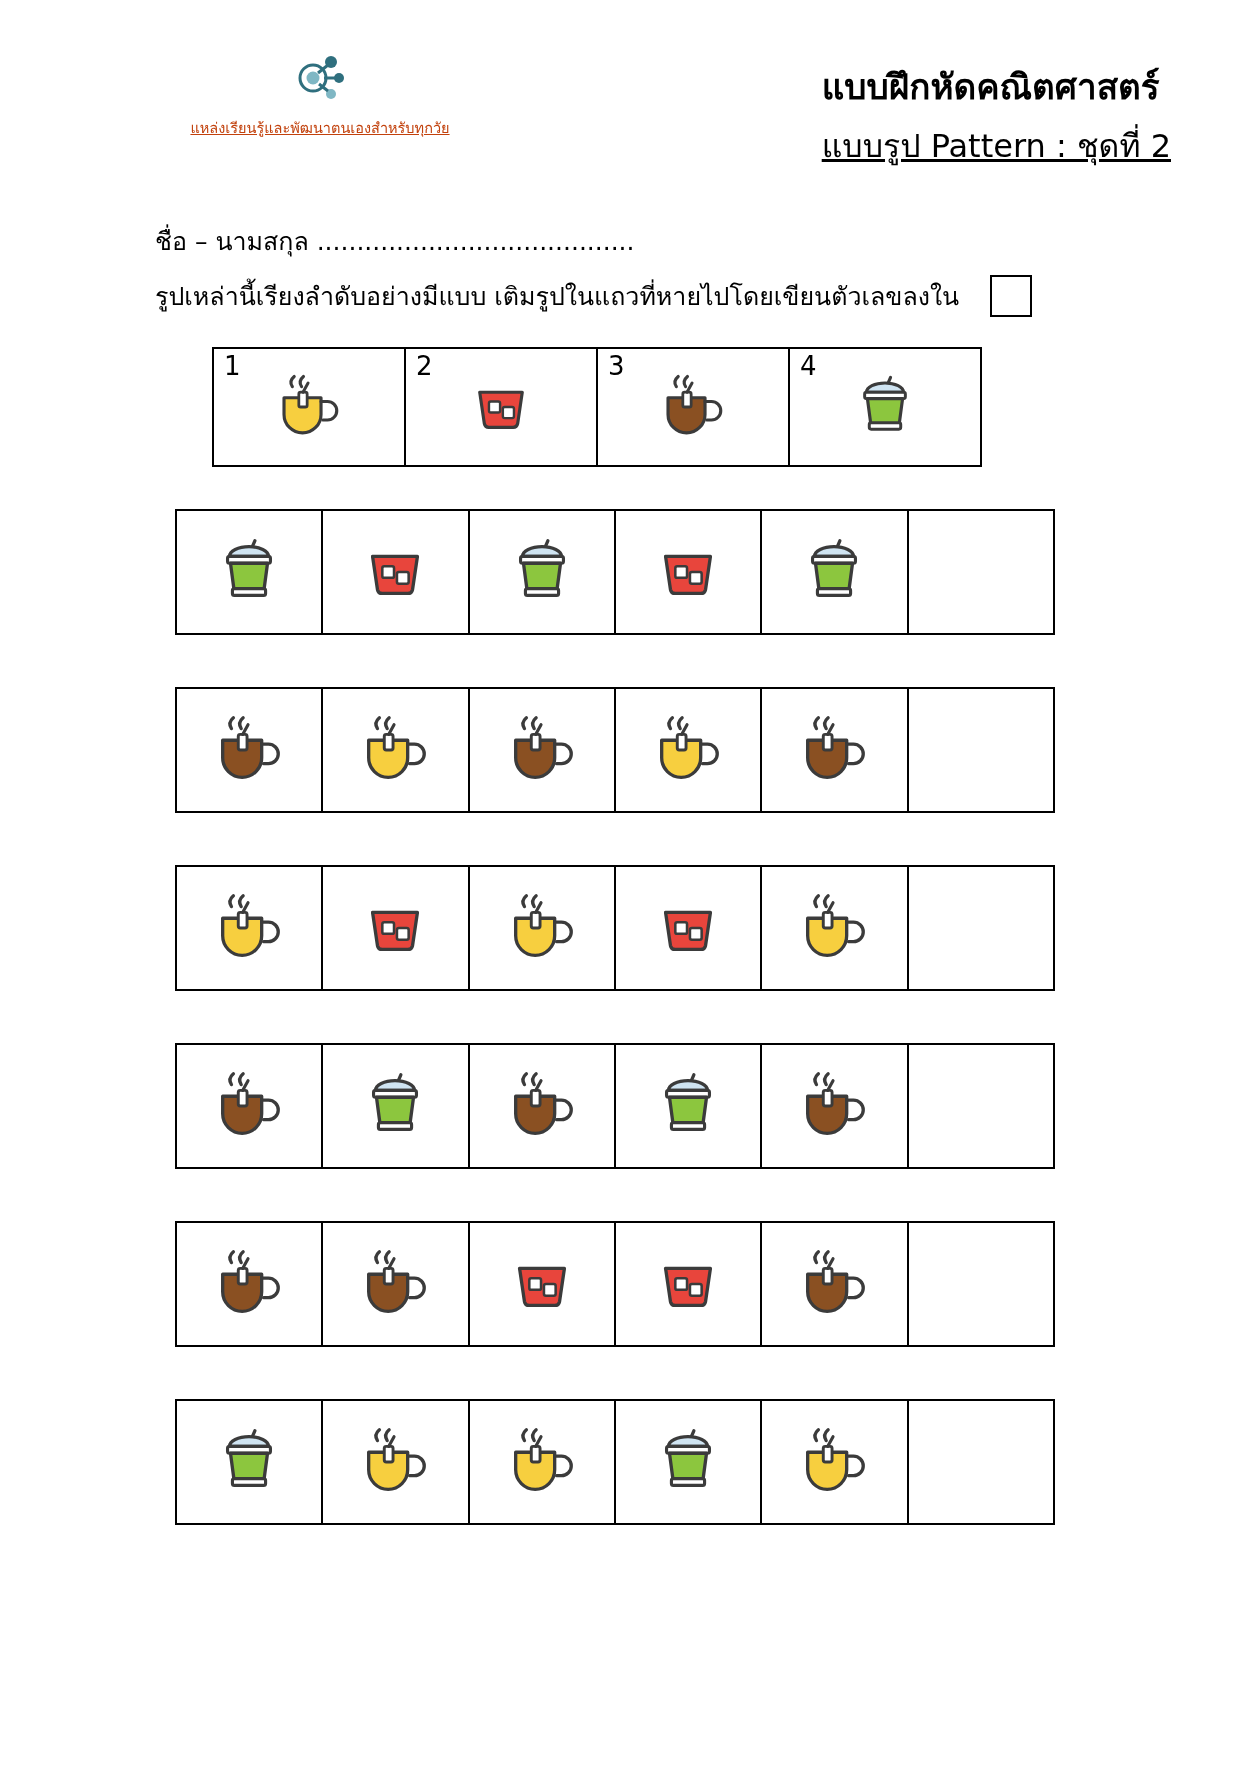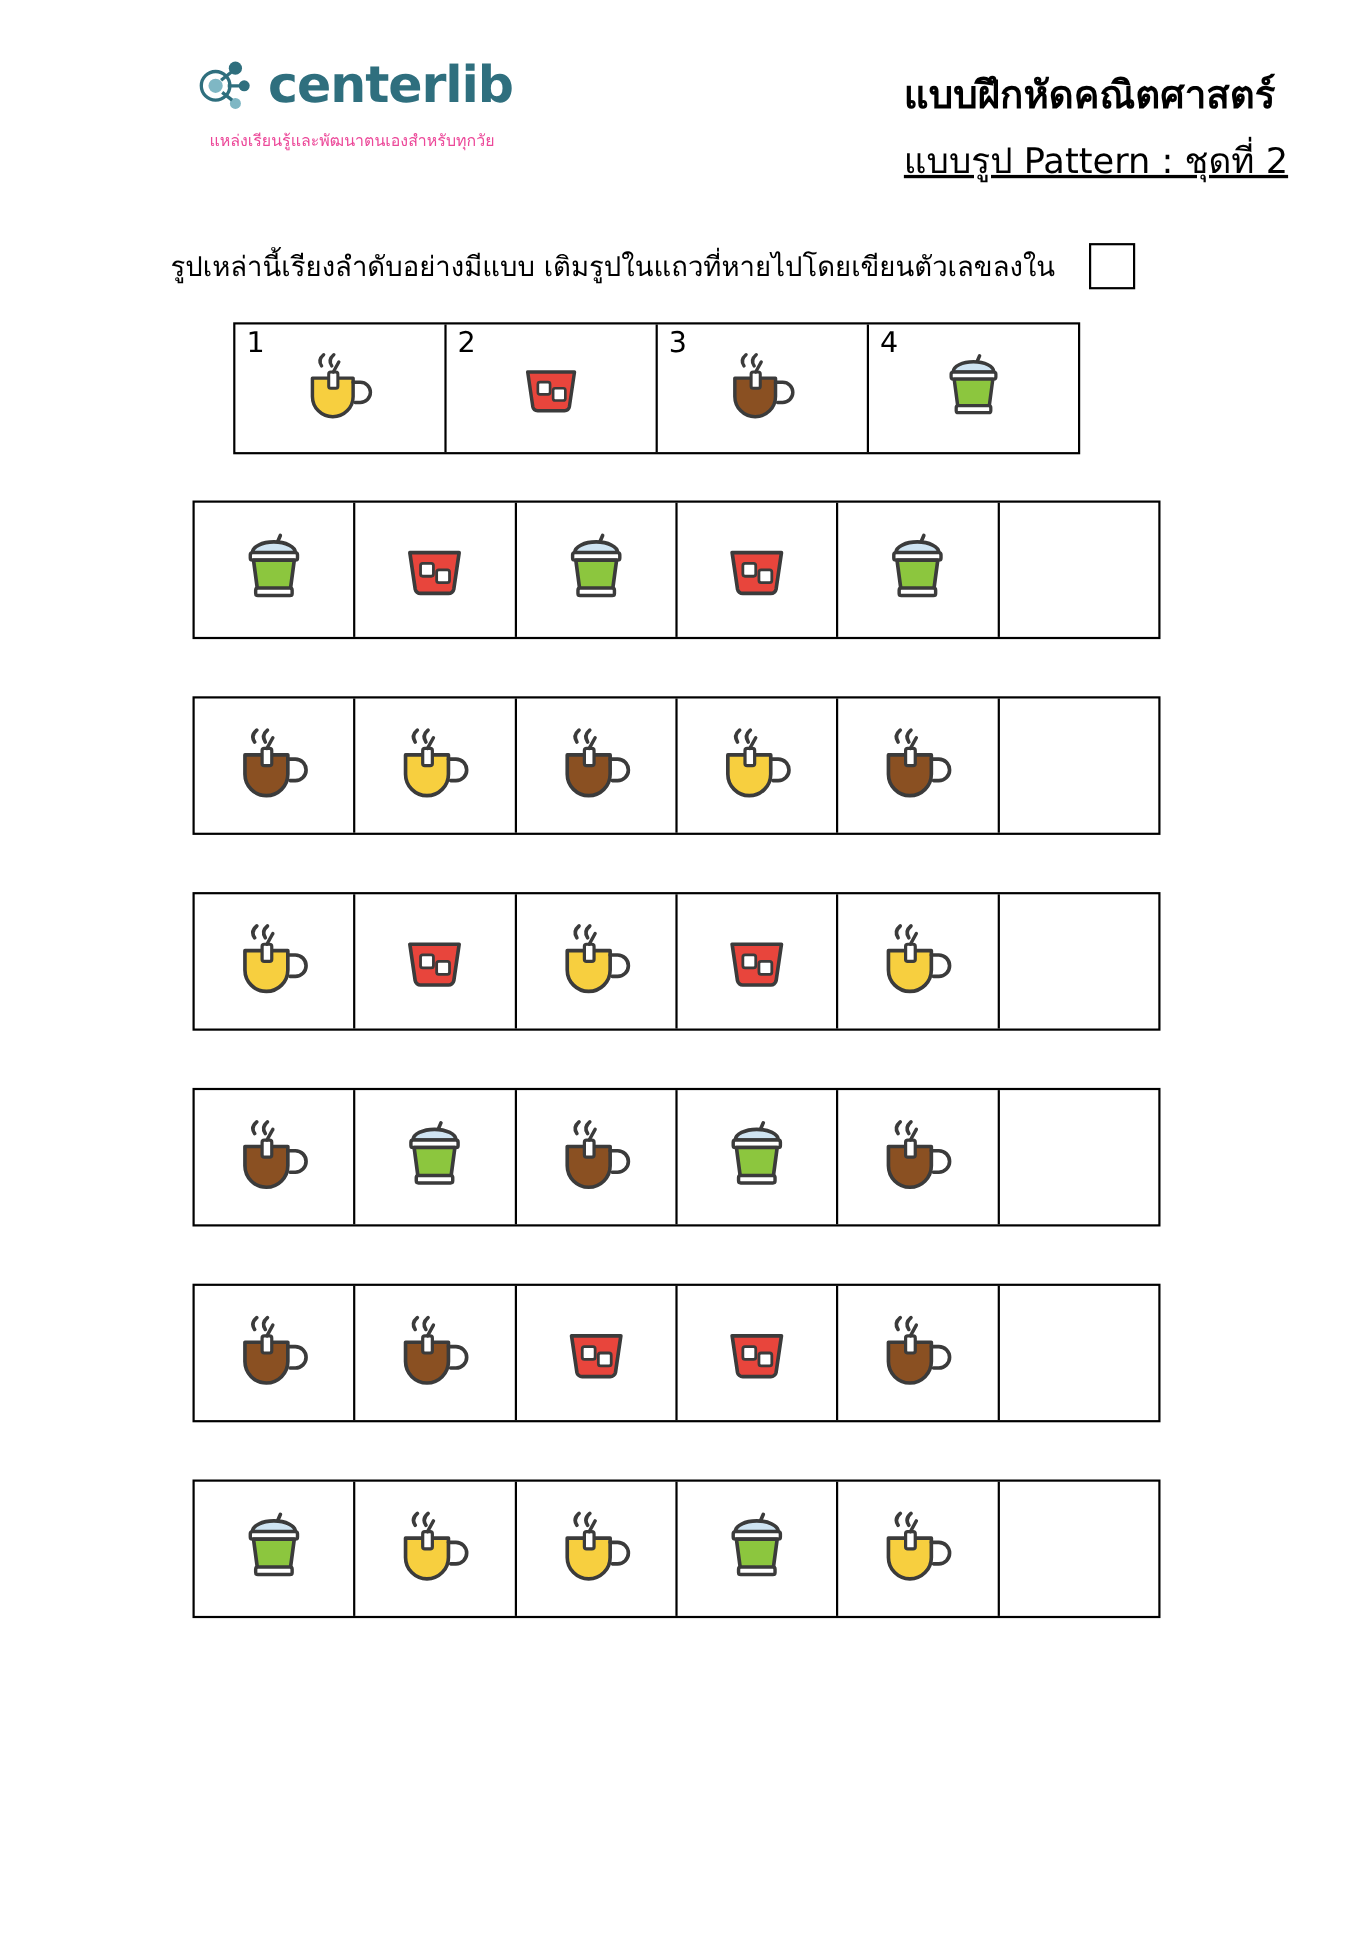--- a/index.html
+++ b/index.html
@@ -42,22 +42,23 @@
   .brand-name {
     font-size: 46px;
     font-weight: bold;
     color: #2f6f7e;
     letter-spacing: -1px;
     line-height: 1;
   }
   .brand-tag {
     margin-top: 10px;
     font-size: 14.5px;
-    color: #ec4899;
+    color: #c2410c;
     white-space: nowrap;
+    text-decoration: underline;
   }
   .title-block {
     text-align: left;
     padding-top: 18px;
   }
   .doc-title {
     font-size: 35px;
     font-weight: bold;
     line-height: 1.25;
   }
@@ -153,32 +154,32 @@
           <circle cx="22" cy="30" r="13" fill="none" stroke="#2f6f7e" stroke-width="3"></circle>
           <circle cx="22" cy="30" r="6.5" fill="#7fb7c4"></circle>
           <circle cx="40" cy="14" r="6" fill="#2f6f7e"></circle>
           <circle cx="48" cy="30" r="5" fill="#2f6f7e"></circle>
           <circle cx="40" cy="46" r="5" fill="#7fb7c4"></circle>
           <line x1="27" y1="25" x2="37" y2="17" stroke="#2f6f7e" stroke-width="3"></line>
           <line x1="33" y1="30" x2="44" y2="30" stroke="#2f6f7e" stroke-width="3"></line>
           <line x1="28" y1="36" x2="37" y2="43" stroke="#2f6f7e" stroke-width="3"></line>
         </svg>
       </span>
-      <span class="brand-name">centerlib</span>
     </div>
     <div class="brand-tag">แหล่งเรียนรู้และพัฒนาตนเองสำหรับทุกวัย</div>
   </div>
 
   <div class="title-block">
     <div class="doc-title">แบบฝึกหัดคณิตศาสตร์</div>
     <div class="doc-subtitle">แบบรูป Pattern : ชุดที่ 2</div>
   </div>
 </div>
 
 <div class="instructions">
+  <div class="name-line">ชื่อ – นามสกุล ........................................</div>
   <div class="direction-line">
     <span>รูปเหล่านี้เรียงลำดับอย่างมีแบบ เติมรูปในแถวที่หายไปโดยเขียนตัวเลขลงใน</span>
     <span class="answer-box"></span>
   </div>
 </div>
 
 <div class="legend" id="legend">
     <div class="legend-cell">
       <span class="legend-num">1</span>
       <span>

